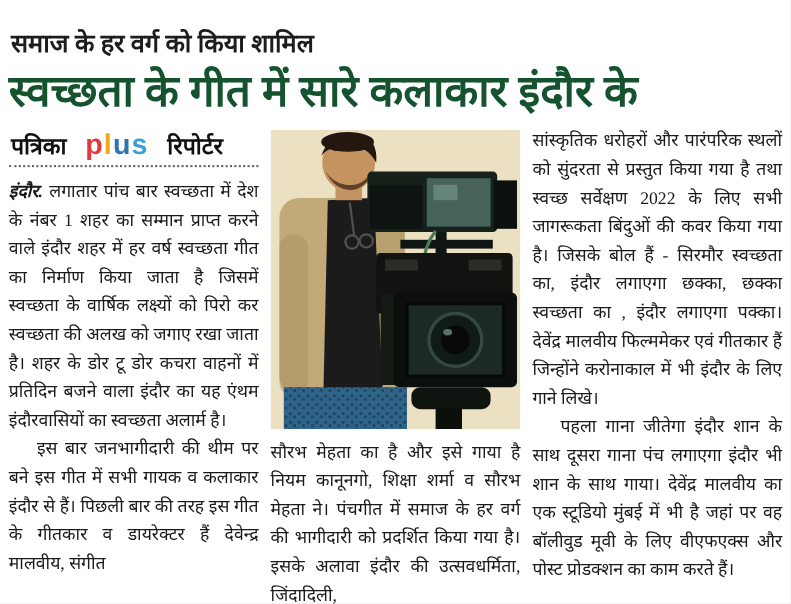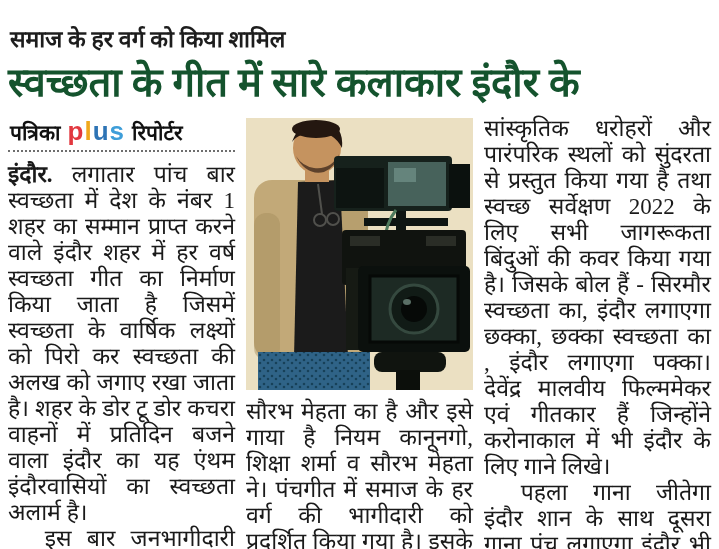--- a/index.html
+++ b/index.html
@@ -12,33 +12,33 @@
   .kicker {
     font-size:23px; font-weight:700; color:#1d1d1d;
     margin:2px 0 3px 2px; line-height:1.2;
   }
   .headline {
     font-size:40px; font-weight:700; color:#14532d;
     line-height:1.3; white-space:nowrap; margin:0 0 7px 0;
   }
   .columns { display:flex; gap:11px; align-items:flex-start; }
   .col { width:227px; flex:0 0 227px; }
-  .byline { display:flex; align-items:baseline; gap:7px; margin:2px 0 0 2px; }
+  .byline { display:flex; align-items:baseline; gap:17px; margin:2px 0 0 2px; }
   .byline-txt { font-size:21px; font-weight:700; color:#111; }
   .plus-logo {
     font-family:Liberation Sans, sans-serif;
     font-weight:800; font-size:26px; letter-spacing:1px; line-height:1;
   }
   .rule { border-bottom:2px dotted #6e6e6e; margin:4px 0 10px 0; }
   p.body-par {
-    margin:0; font-size:23px; line-height:26px;
+    margin:0; font-size:16px; line-height:26px;
     text-align:justify; color:#1a1a1a;
   }
   p.body-par.indent { text-indent:1.6em; }
-  .dateline { font-weight:700; }
+  .dateline { font-weight:700;font-style:italic; }
   .photo-wrap { width:227px; height:272px; margin:2px 0 9px 0; }
   .photo-wrap svg { display:block; width:100%; height:100%; }
 </style>
 </head>
 <body>
 
 <div class="page">
 
   <div class="kicker">समाज के हर वर्ग को किया शामिल</div>
 

